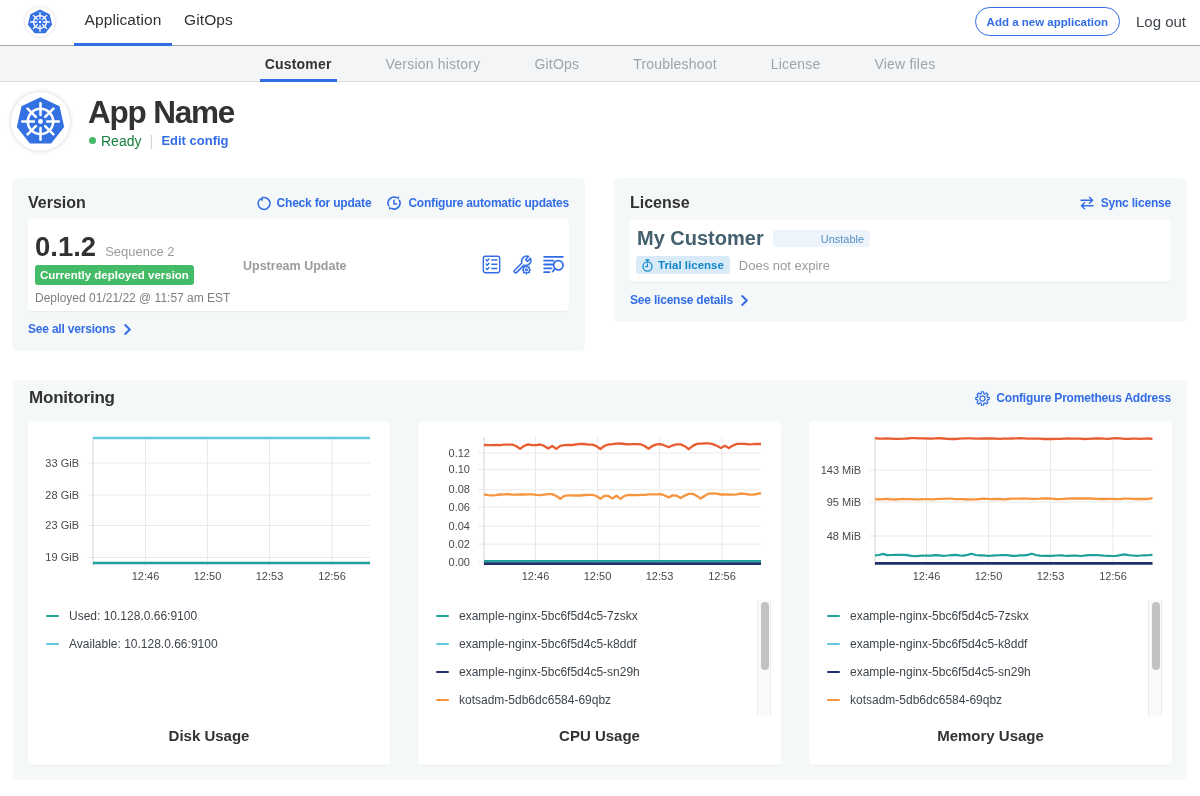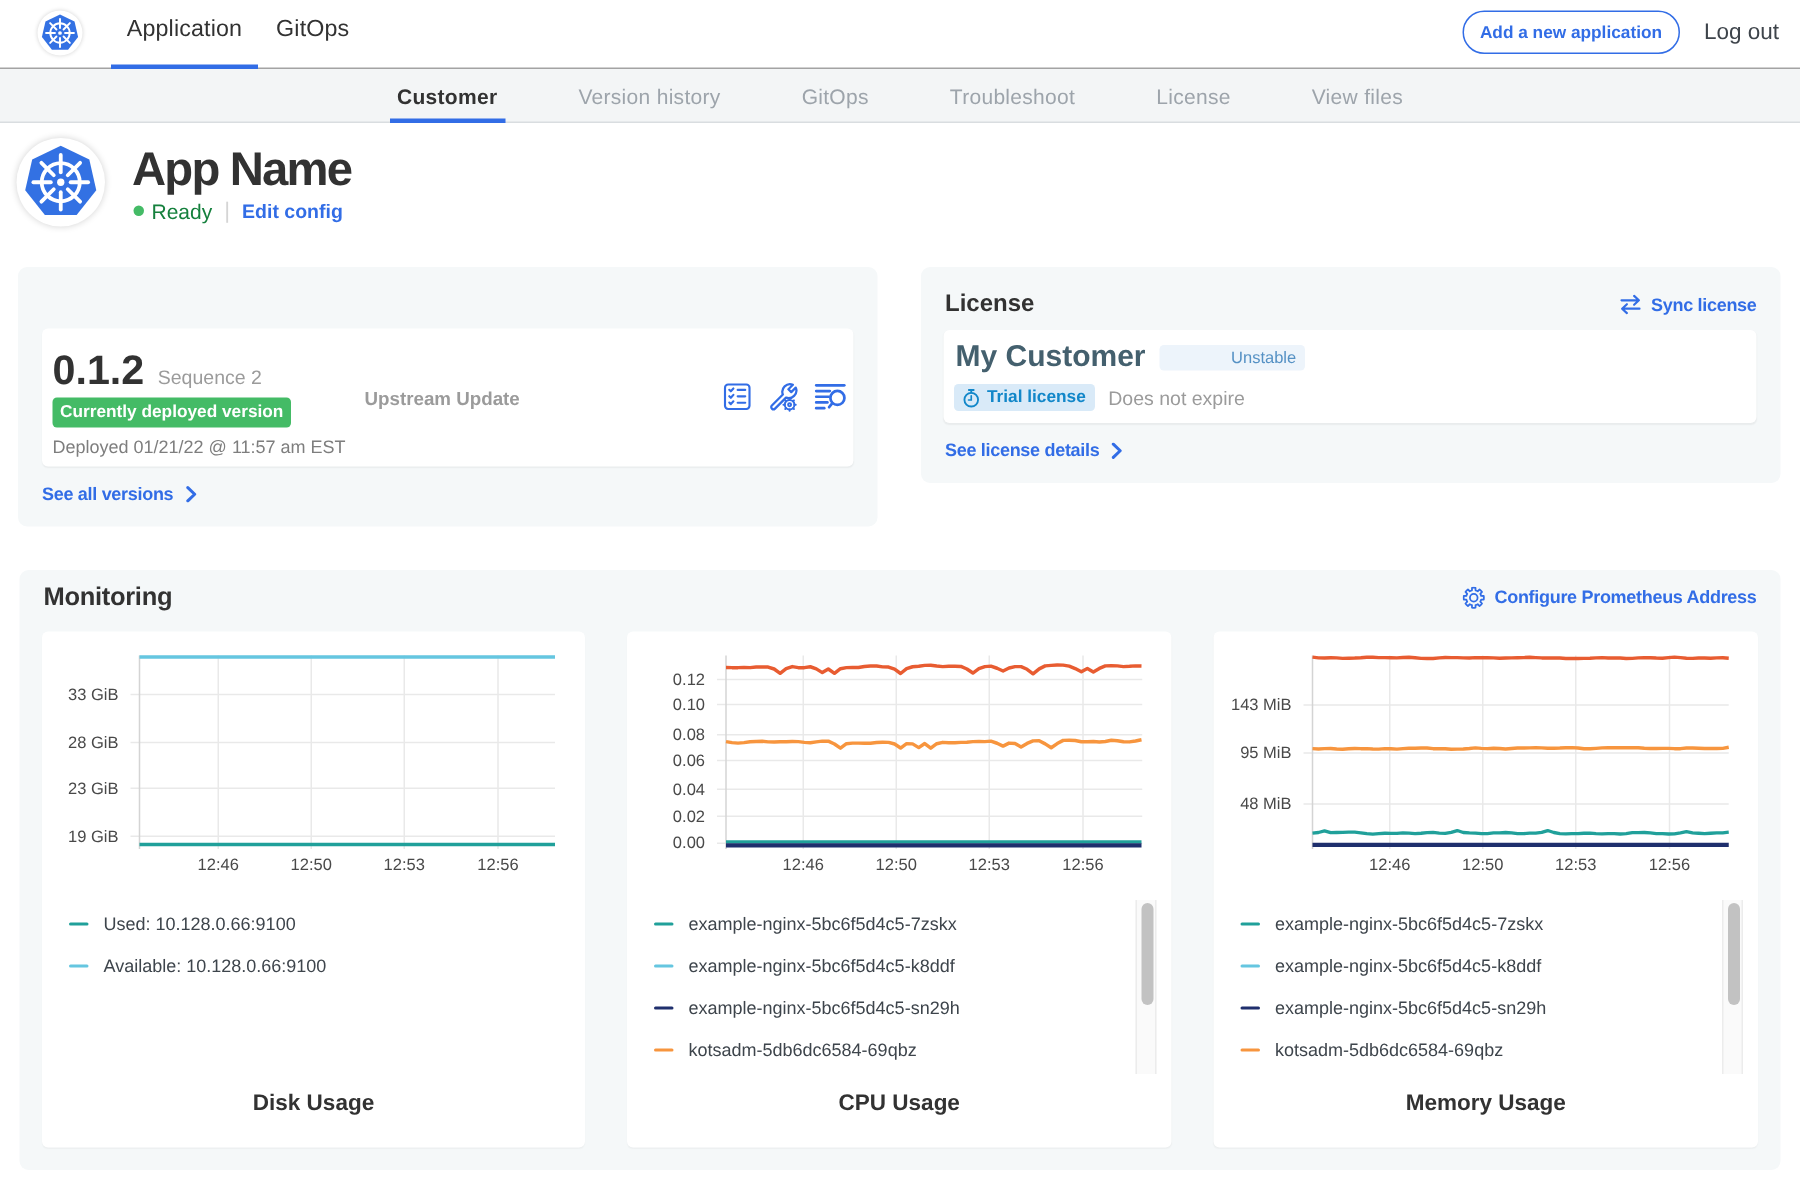--- a/index.html
+++ b/index.html
@@ -91,20 +91,36 @@
   </div>
 <div class="appname">App Name</div>
 <div class="readyrow">
   <span class="dot"></span>
     <span style="color:#15803d;">Ready</span>
   <span style="color:#d5d5d5; margin:0 8px; font-size:15px;">|</span>
   <span class="blue" style="font-size:13px; font-weight:bold;">Edit config</span>
 </div>
 
 <div class="card" style="left:12px; top:178px; width:573px; height:173px;">
+  <div class="cardhead">
+    <span class="ctitle">Version</span>
+    <span style="display:flex; gap:15px;">
+      <span class="linkrow"><svg width="15" height="15" viewBox="0 0 20 20" fill="none" stroke="#326de6" stroke-width="2" stroke-linecap="round" stroke-linejoin="round">
+<path d="M5.0 4.6 A 7.9 7.9 0 1 0 9.9 2.1"></path>
+<path d="M9.4 0.4 L4.6 4.2 L8.8 7.0 Z" fill="#326de6" stroke="none"></path>
+</svg>Check for update</span>
+      <span class="linkrow"><svg width="16" height="16" viewBox="0 0 20 20" fill="none" stroke="#326de6" stroke-width="2" stroke-linecap="round" stroke-linejoin="round">
+<path d="M3.3 13.3 A 7.5 7.5 0 0 1 12.9 3.1"></path>
+<path d="M16.8 6.8 A 7.5 7.5 0 0 1 7.1 16.9"></path>
+<path d="M16.3 1.3 L13.2 3.3 L15.9 5.9 Z" fill="#326de6" stroke="none"></path>
+<path d="M3.7 18.7 L6.8 16.7 L4.1 14.1 Z" fill="#326de6" stroke="none"></path>
+<path d="M10 6.6 L10 11.3 L13.4 11.3" stroke-width="1.9"></path>
+</svg>Configure automatic updates</span>
+    </span>
+  </div>
   <div class="whitebox" style="left:16px; top:41px; width:541px; height:92px;"></div>
   <div class="abs" style="left:23px; top:53px; display:flex; align-items:baseline;">
     <span style="font-size:27.5px; font-weight:bold; color:#323232;">0.1.2</span>
     <span style="font-size:13px; color:#9b9b9b; margin-left:9px;">Sequence 2</span>
   </div>
   <div class="abs" style="left:23px; top:87px;"><span class="badge-green">Currently deployed version</span></div>
   <div class="abs" style="left:23px; top:113px; font-size:12px; color:#7e7e7e; font-weight:500;">Deployed 01/21/22 @ 11:57 am EST</div>
   <div class="abs" style="left:231px; top:81px; font-size:12.5px; font-weight:bold; color:#9b9b9b;">Upstream Update</div>
   <div class="abs" style="left:470px; top:76px; display:flex; gap:11px; align-items:center;">
       <svg width="19" height="19" viewBox="0 0 20 20" fill="none" stroke="#326de6" stroke-width="1.5" stroke-linecap="round" stroke-linejoin="round">

